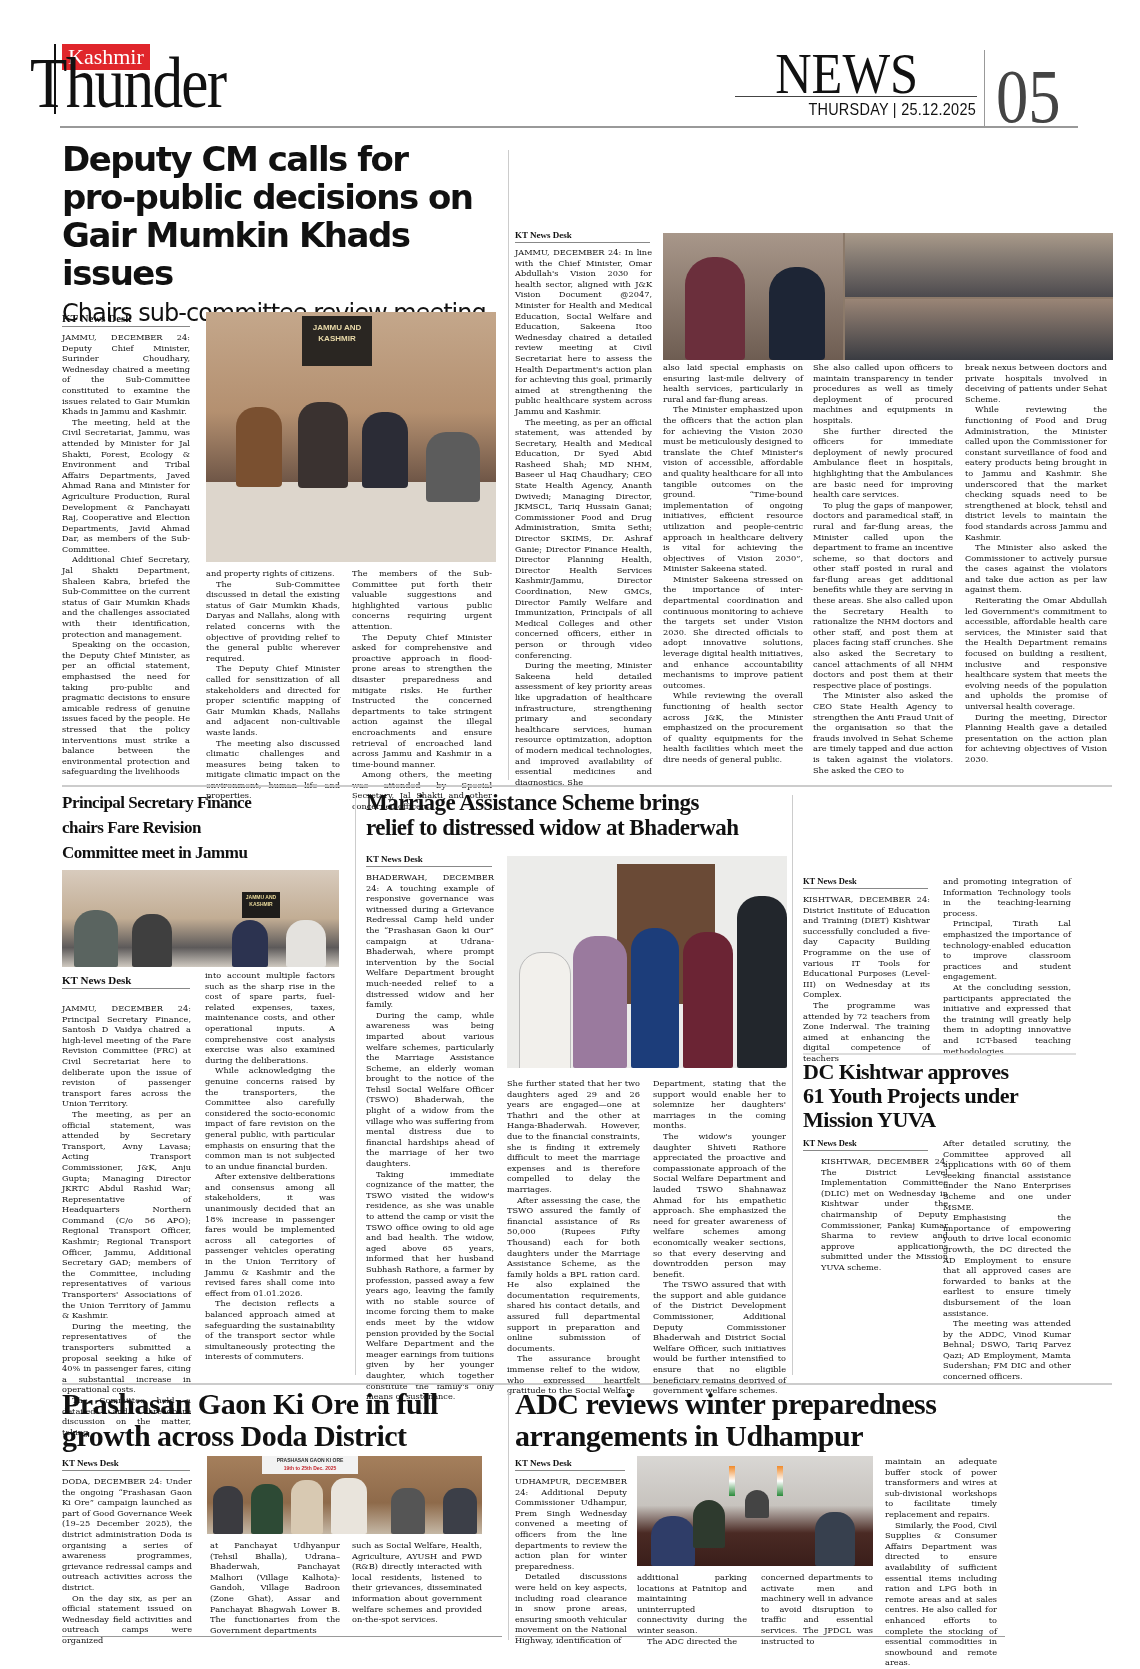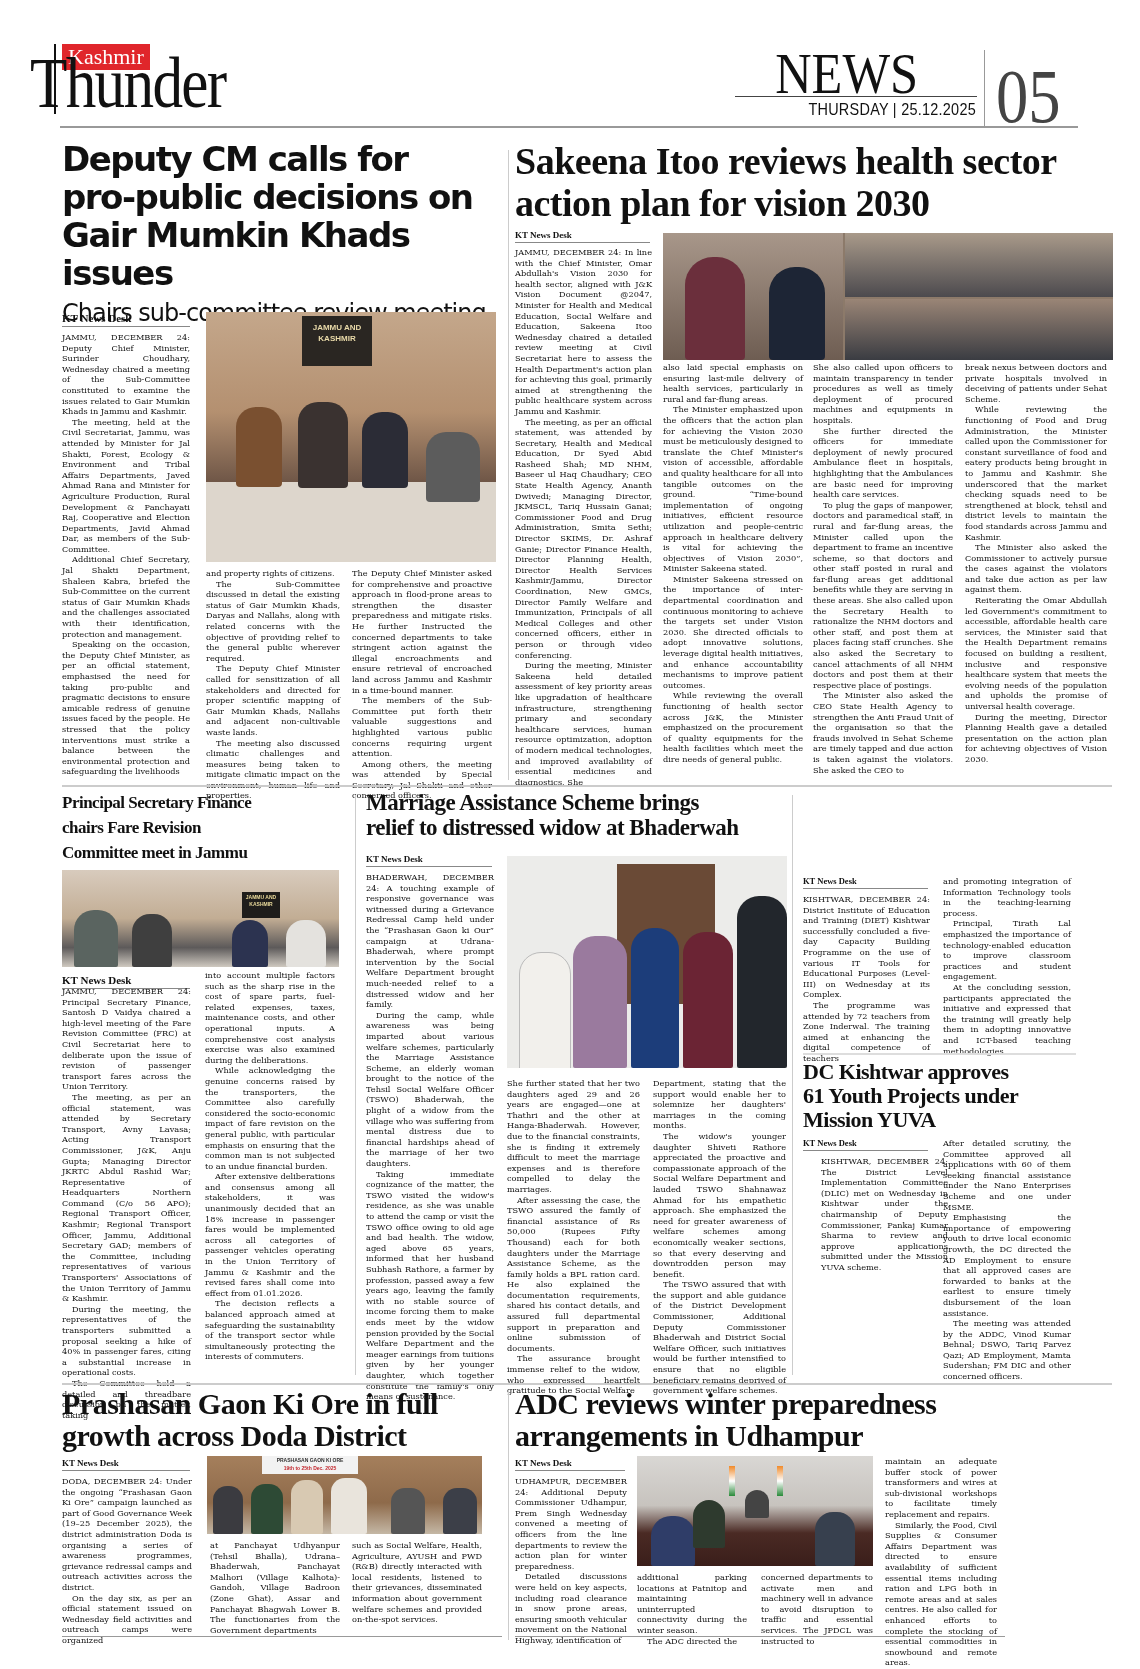--- a/index.html
+++ b/index.html
@@ -58,32 +58,28 @@
     <div class="abs" style="left:156px;top:100px;width:46px;height:76px;border-radius:20px 20px 4px 4px;background:#2b2c36;"></div>
     <div class="abs" style="left:220px;top:120px;width:54px;height:70px;border-radius:20px 20px 4px 4px;background:#5c5c5c;"></div>
   </div>
   <div class="abs body" style="left:144px;top:428px;width:134px;">
     <p style="text-indent:0">and property rights of citizens.</p>
       <p>The Sub-Committee discussed in detail the existing status of Gair Mumkin Khads, Daryas and Nallahs, along with related concerns with the objective of providing relief to the general public wherever required.</p>
       <p>The Deputy Chief Minister called for sensitization of all stakeholders and directed for proper scientific mapping of Gair Mumkin Khads, Nallahs and adjacent non-cultivable waste lands.</p>
       <p>The meeting also discussed climatic challenges and measures being taken to mitigate climatic impact on the environment, human life and properties.</p>
   </div>
   <div class="abs body" style="left:290px;top:428px;width:140px;">
-    <p>The Deputy Chief Minister asked for comprehensive and proactive approach in flood-prone areas to strengthen the disaster preparedness and mitigate risks. He further Instructed the concerned departments to take stringent action against the illegal encroachments and ensure retrieval of encroached land across Jammu and Kashmir in a time-bound manner.</p>
-      <p>The members of the Sub-Committee put forth their valuable suggestions and highlighted various public concerns requiring urgent attention.</p>
+    <p>The members of the Sub-Committee put forth their valuable suggestions and highlighted various public concerns requiring urgent attention.</p>
+      <p>The Deputy Chief Minister asked for comprehensive and proactive approach in flood-prone areas to strengthen the disaster preparedness and mitigate risks. He further Instructed the concerned departments to take stringent action against the illegal encroachments and ensure retrieval of encroached land across Jammu and Kashmir in a time-bound manner.</p>
       <p>Among others, the meeting was attended by Special Secretary, Jal Shakti and other concerned officers.</p>
   </div>
 </div>
 <div class="abs vrule" style="left:508px;top:150px;height:630px;"></div>
 
 <div class="abs" style="left:515px;top:140px;width:600px;height:640px;">
-  <div class="hl-serif" style="font-size:38px;line-height:42px;">
-    <div>Sakeena Itoo reviews health sector</div>
-    <div>action plan for vision 2030</div>
-  </div>
   <div class="abs byline" style="left:0;top:90px;width:135px;font-size:9px;">KT News Desk</div>
   <div class="abs body" style="left:0;top:107px;width:137px;">
     <p>JAMMU, DECEMBER 24: In line with the Chief Minister, Omar Abdullah's Vision 2030 for health sector, aligned with J&amp;K Vision Document @2047, Minister for Health and Medical Education, Social Welfare and Education, Sakeena Itoo Wednesday chaired a detailed review meeting at Civil Secretariat here to assess the Health Department's action plan for achieving this goal, primarily aimed at strengthening the public healthcare system across Jammu and Kashmir.</p>
       <p>The meeting, as per an official statement, was attended by Secretary, Health and Medical Education, Dr Syed Abid Rasheed Shah; MD NHM, Baseer ul Haq Chaudhary; CEO State Health Agency, Ananth Dwivedi; Managing Director, JKMSCL, Tariq Hussain Ganai; Commissioner Food and Drug Administration, Smita Sethi; Director SKIMS, Dr. Ashraf Ganie; Director Finance Health, Director Planning Health, Director Health Services Kashmir/Jammu, Director Coordination, New GMCs, Director Family Welfare and Immunization, Principals of all Medical Colleges and other concerned officers, either in person or through video conferencing.</p>
       <p>During the meeting, Minister Sakeena held detailed assessment of key priority areas like upgradation of healthcare infrastructure, strengthening primary and secondary healthcare services, human resource optimization, adoption of modern medical technologies, and improved availability of essential medicines and diagnostics. She</p>
   </div>
   <div class="abs photo" style="left:148px;top:93px;width:450px;height:127px;background:#8c7a6a;">
     <div class="abs" style="left:0;top:0;width:180px;height:127px;background:linear-gradient(180deg,#a8978a,#6e5d52);"></div>
     <div class="abs" style="left:22px;top:24px;width:60px;height:103px;border-radius:28px 28px 4px 4px;background:#6b2f3c;"></div>
     <div class="abs" style="left:106px;top:34px;width:56px;height:93px;border-radius:26px 26px 4px 4px;background:#1d2535;"></div>
@@ -119,21 +115,21 @@
     <div>Committee meet in Jammu</div>
   </div>
   <div class="abs photo" style="left:0;top:80px;width:277px;height:97px;background:linear-gradient(180deg,#d8cbbd 0%,#c2ad94 50%,#5d5a5a 80%,#cfc9c0 100%);">
     <div class="abs" style="left:180px;top:22px;width:38px;height:24px;background:#1f1d1b;color:#e9d99a;font-family:'Liberation Sans',sans-serif;font-size:5px;font-weight:bold;text-align:center;line-height:7px;padding-top:2px;">JAMMU AND KASHMIR</div>
     <div class="abs" style="left:12px;top:40px;width:44px;height:57px;border-radius:20px 20px 2px 2px;background:#5a6460;"></div>
     <div class="abs" style="left:70px;top:44px;width:40px;height:53px;border-radius:18px 18px 2px 2px;background:#3f3f3f;"></div>
     <div class="abs" style="left:170px;top:50px;width:36px;height:47px;border-radius:18px 18px 2px 2px;background:#2c3350;"></div>
     <div class="abs" style="left:224px;top:50px;width:40px;height:47px;border-radius:18px 18px 2px 2px;background:#e4e2de;"></div>
   </div>
   <div class="abs byline" style="left:0;top:184px;width:128px;">KT News Desk</div>
-  <div class="abs body" style="left:0;top:196px;width:129px;">
+  <div class="abs body" style="left:0;top:213px;width:129px;">
     <p>JAMMU, DECEMBER 24: Principal Secretary Finance, Santosh D Vaidya chaired a high-level meeting of the Fare Revision Committee (FRC) at Civil Secretariat here to deliberate upon the issue of revision of passenger transport fares across the Union Territory.</p>
       <p>The meeting, as per an official statement, was attended by Secretary Transport, Avny Lavasa; Acting Transport Commissioner, J&amp;K, Anju Gupta; Managing Director JKRTC Abdul Rashid War; Representative of Headquarters Northern Command (C/o 56 APO); Regional Transport Officer, Kashmir; Regional Transport Officer, Jammu, Additional Secretary GAD; members of the Committee, including representatives of various Transporters' Associations of the Union Territory of Jammu &amp; Kashmir.</p>
       <p>During the meeting, the representatives of the transporters submitted a proposal seeking a hike of 40% in passenger fares, citing a substantial increase in operational costs.</p>
       <p>The Committee held a detailed and threadbare discussion on the matter, taking</p>
   </div>
   <div class="abs body" style="left:143px;top:180px;width:130px;">
     <p style="text-indent:0">into account multiple factors such as the sharp rise in the cost of spare parts, fuel-related expenses, taxes, maintenance costs, and other operational inputs. A comprehensive cost analysis exercise was also examined during the deliberations.</p>
       <p>While acknowledging the genuine concerns raised by the transporters, the Committee also carefully considered the socio-economic impact of fare revision on the general public, with particular emphasis on ensuring that the common man is not subjected to an undue financial burden.</p>
       <p>After extensive deliberations and consensus among all stakeholders, it was unanimously decided that an 18% increase in passenger fares would be implemented across all categories of passenger vehicles operating in the Union Territory of Jammu &amp; Kashmir and the revised fares shall come into effect from 01.01.2026.</p>
       <p>The decision reflects a balanced approach aimed at safeguarding the sustainability of the transport sector while simultaneously protecting the interests of commuters.</p>

